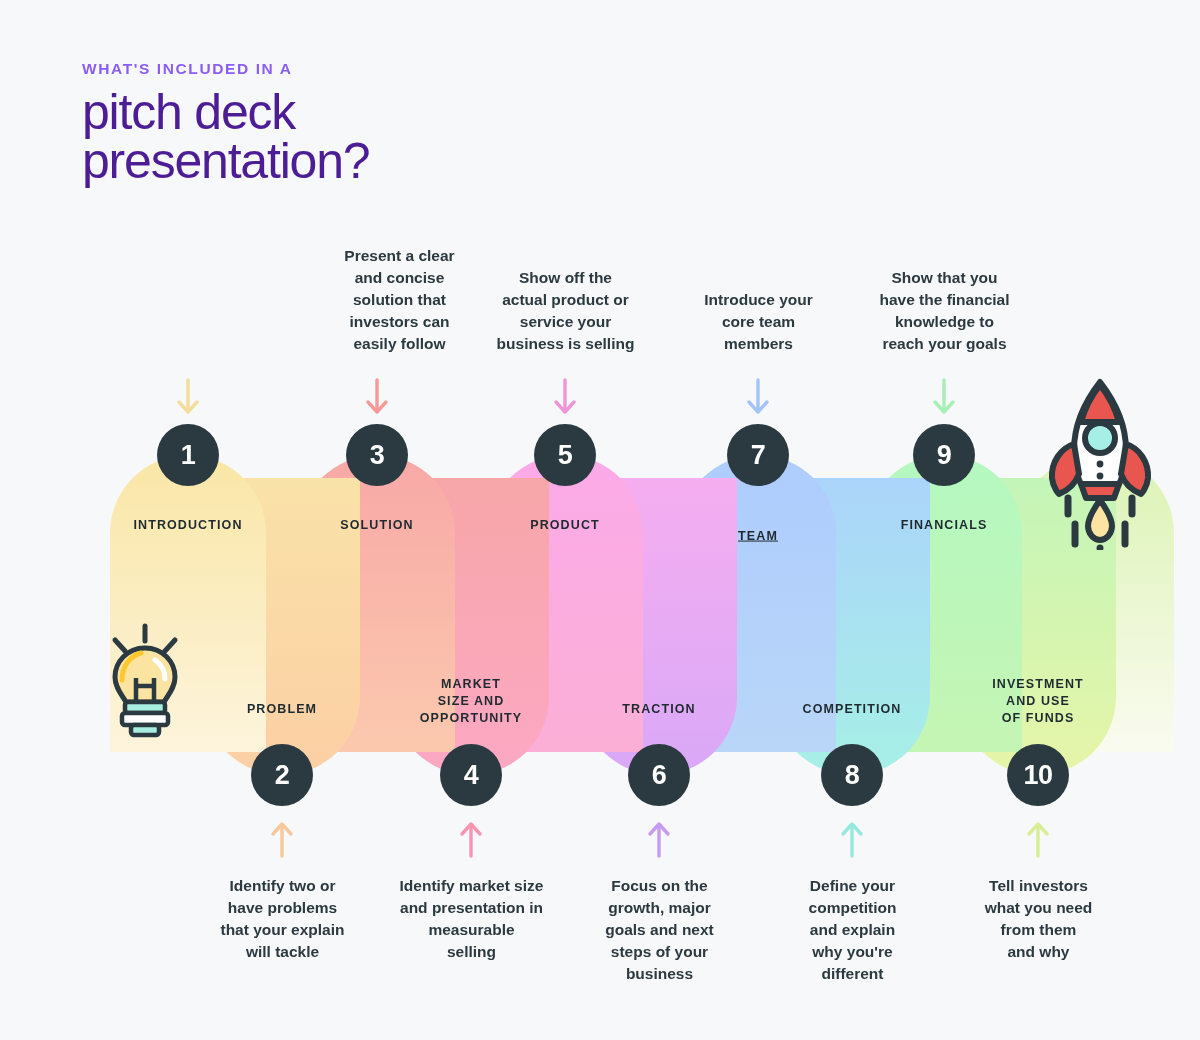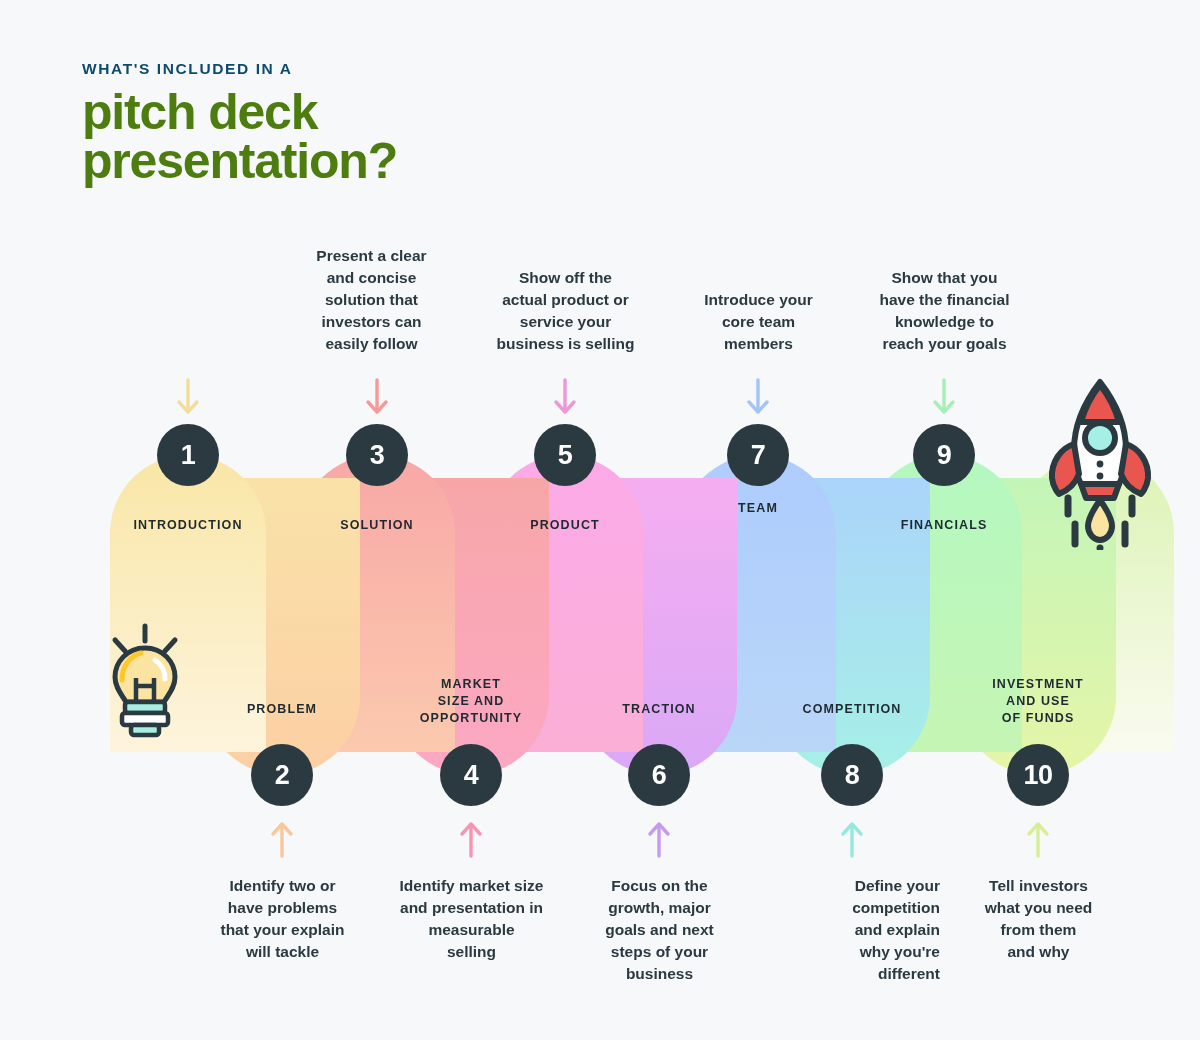--- a/index.html
+++ b/index.html
@@ -17,29 +17,29 @@
     height: 1040px;
     background: #F7F8FA;
   }
 
   
   .header { position: absolute; left: 82px; top: 60px; }
   .eyebrow {
     font-size: 15.5px;
     font-weight: bold;
     letter-spacing: 1.6px;
-    color: #0c4a6e;
+    color: #8b5cf6;
     text-transform: uppercase;
     margin-bottom: 10px;
   }
   .title {
     font-size: 50px;
-    font-weight: bold;
+    font-weight: normal;
     line-height: 0.98;
-    color: #4d7c0f;
+    color: #4c1d95;
     letter-spacing: -1.2px;
   }
 
   
   #stage { position: absolute; left: 0; top: 0; width: 1200px; height: 1040px; }
   #bands { position: absolute; left: 0; top: 0; }
 
   
   .desc {
     position: absolute;
@@ -220,21 +220,21 @@
         <div>have problems</div>
         <div>that your explain</div>
         <div>will tackle</div>
       </div>
       <div class="arrow" style="left: 377px; top: 378px;"><svg width="26" height="40" viewBox="0 0 26 40">
           <path d="M13 2 L13 33" stroke="#F59A98" stroke-width="3.4" fill="none" stroke-linecap="round"></path>
           <path d="M4 24 L13 34 L22 24" stroke="#F59A98" stroke-width="3.4" fill="none" stroke-linecap="round" stroke-linejoin="round"></path>
         </svg></div>
       <div class="num-circle" style="left: 377px; top: 455px;">3</div>
       <div class="stage-label" style="left: 377px; top: 525px;">SOLUTION</div>
-      <div class="desc top" style="left: 371px; width: 175px; margin-left: -87px; transform: none; top: 245px;">
+      <div class="desc top" style="left: 399px; width: 175px; margin-left: -87px; transform: none; top: 245px;">
         <div>Present a clear</div>
         <div>and concise</div>
         <div>solution that</div>
         <div>investors can</div>
         <div>easily follow</div>
       </div>
       <div class="arrow" style="left: 471px; top: 818px;"><svg width="26" height="40" viewBox="0 0 26 40">
           <path d="M13 38 L13 7" stroke="#F794B2" stroke-width="3.4" fill="none" stroke-linecap="round"></path>
           <path d="M4 16 L13 6 L22 16" stroke="#F794B2" stroke-width="3.4" fill="none" stroke-linecap="round" stroke-linejoin="round"></path>
         </svg></div>
@@ -271,33 +271,33 @@
         <div>growth, major</div>
         <div>goals and next</div>
         <div>steps of your</div>
         <div>business</div>
       </div>
       <div class="arrow" style="left: 758px; top: 378px;"><svg width="26" height="40" viewBox="0 0 26 40">
           <path d="M13 2 L13 33" stroke="#A3C4F5" stroke-width="3.4" fill="none" stroke-linecap="round"></path>
           <path d="M4 24 L13 34 L22 24" stroke="#A3C4F5" stroke-width="3.4" fill="none" stroke-linecap="round" stroke-linejoin="round"></path>
         </svg></div>
       <div class="num-circle" style="left: 758px; top: 455px;">7</div>
-      <div class="stage-label" style="left: 758px; top: 508px;">TEAM</div>
+      <div class="stage-label" style="left: 758px; top: 536px; text-decoration: underline;">TEAM</div>
       <div class="desc top" style="left: 758px; width: 175px; margin-left: -87px; transform: none; top: 289px;">
         <div>Introduce your</div>
         <div>core team</div>
         <div>members</div>
       </div>
       <div class="arrow" style="left: 852px; top: 818px;"><svg width="26" height="40" viewBox="0 0 26 40">
           <path d="M13 38 L13 7" stroke="#96E8DF" stroke-width="3.4" fill="none" stroke-linecap="round"></path>
           <path d="M4 16 L13 6 L22 16" stroke="#96E8DF" stroke-width="3.4" fill="none" stroke-linecap="round" stroke-linejoin="round"></path>
         </svg></div>
       <div class="num-circle" style="left: 852px; top: 775px;">8</div>
       <div class="stage-label" style="left: 852px; top: 709px;">COMPETITION</div>
-      <div class="desc bottom" style="left: 852px; width: 175px; margin-left: -87px; transform: none; top: 875px; text-align: right;">
+      <div class="desc bottom" style="left: 852px; width: 175px; margin-left: -87px; transform: none; top: 875px;">
         <div>Define your</div>
         <div>competition</div>
         <div>and explain</div>
         <div>why you're</div>
         <div>different</div>
       </div>
       <div class="arrow" style="left: 944px; top: 378px;"><svg width="26" height="40" viewBox="0 0 26 40">
           <path d="M13 2 L13 33" stroke="#A6EFB5" stroke-width="3.4" fill="none" stroke-linecap="round"></path>
           <path d="M4 24 L13 34 L22 24" stroke="#A6EFB5" stroke-width="3.4" fill="none" stroke-linecap="round" stroke-linejoin="round"></path>
         </svg></div>

